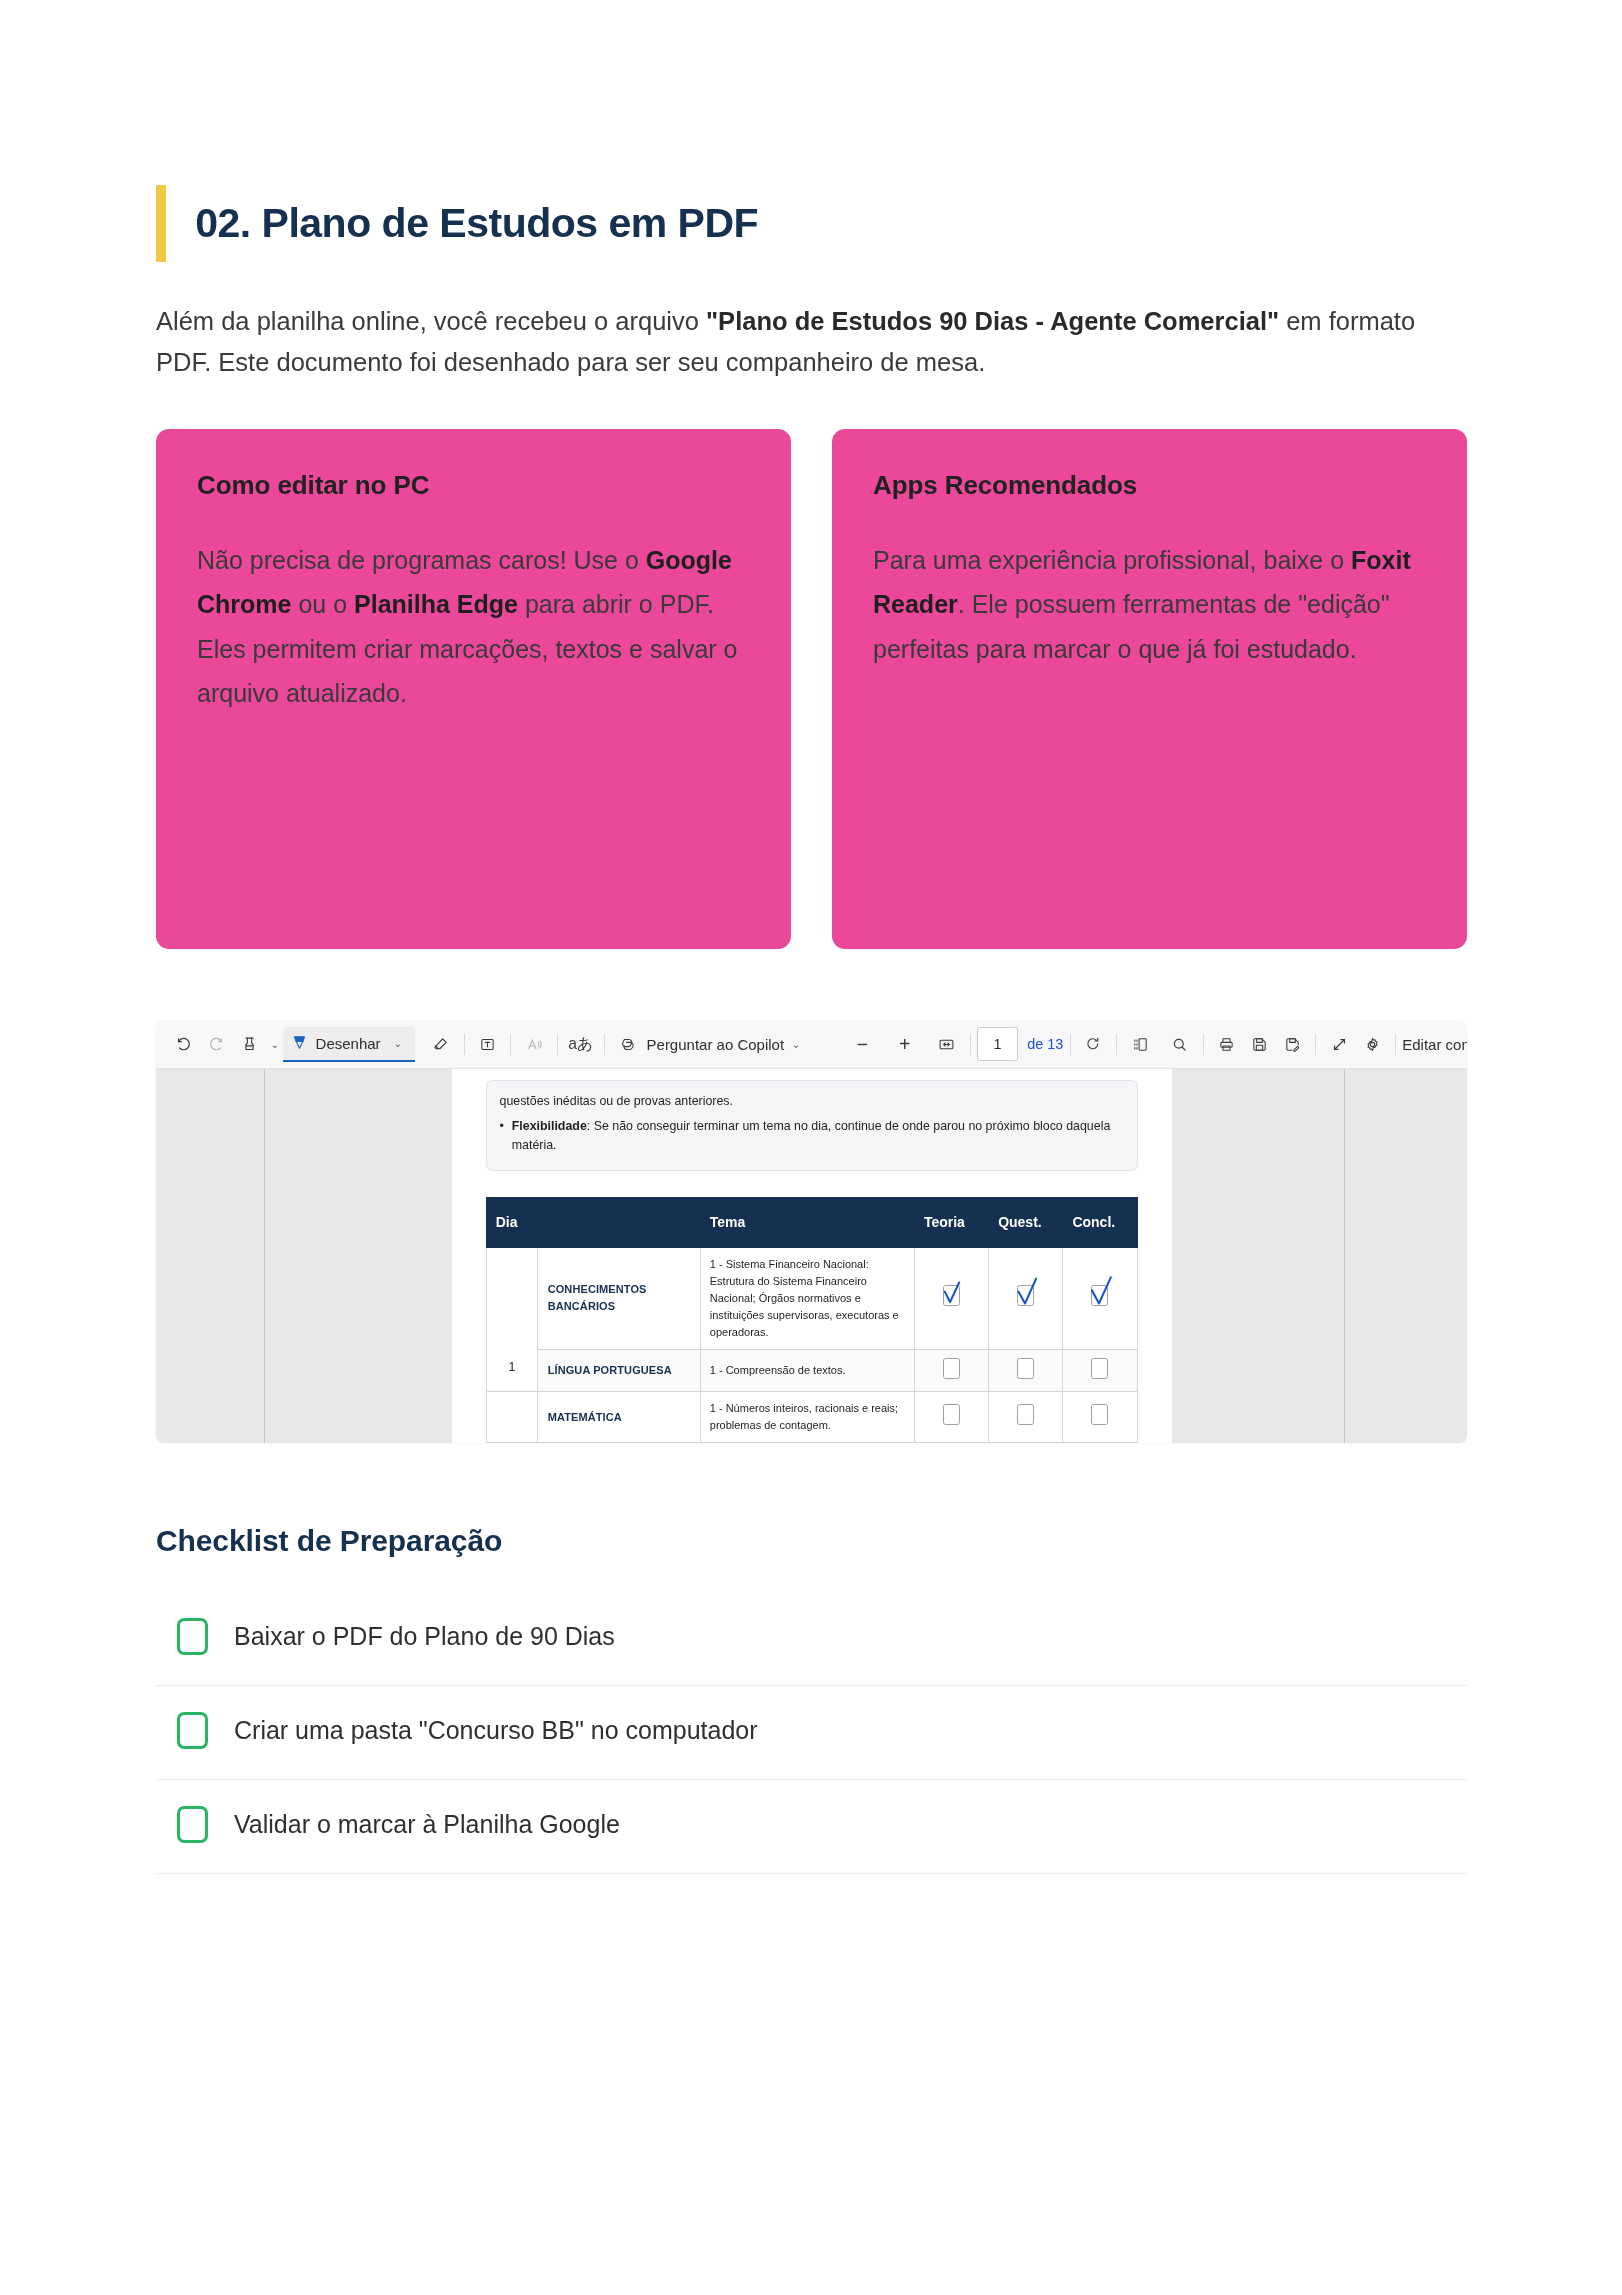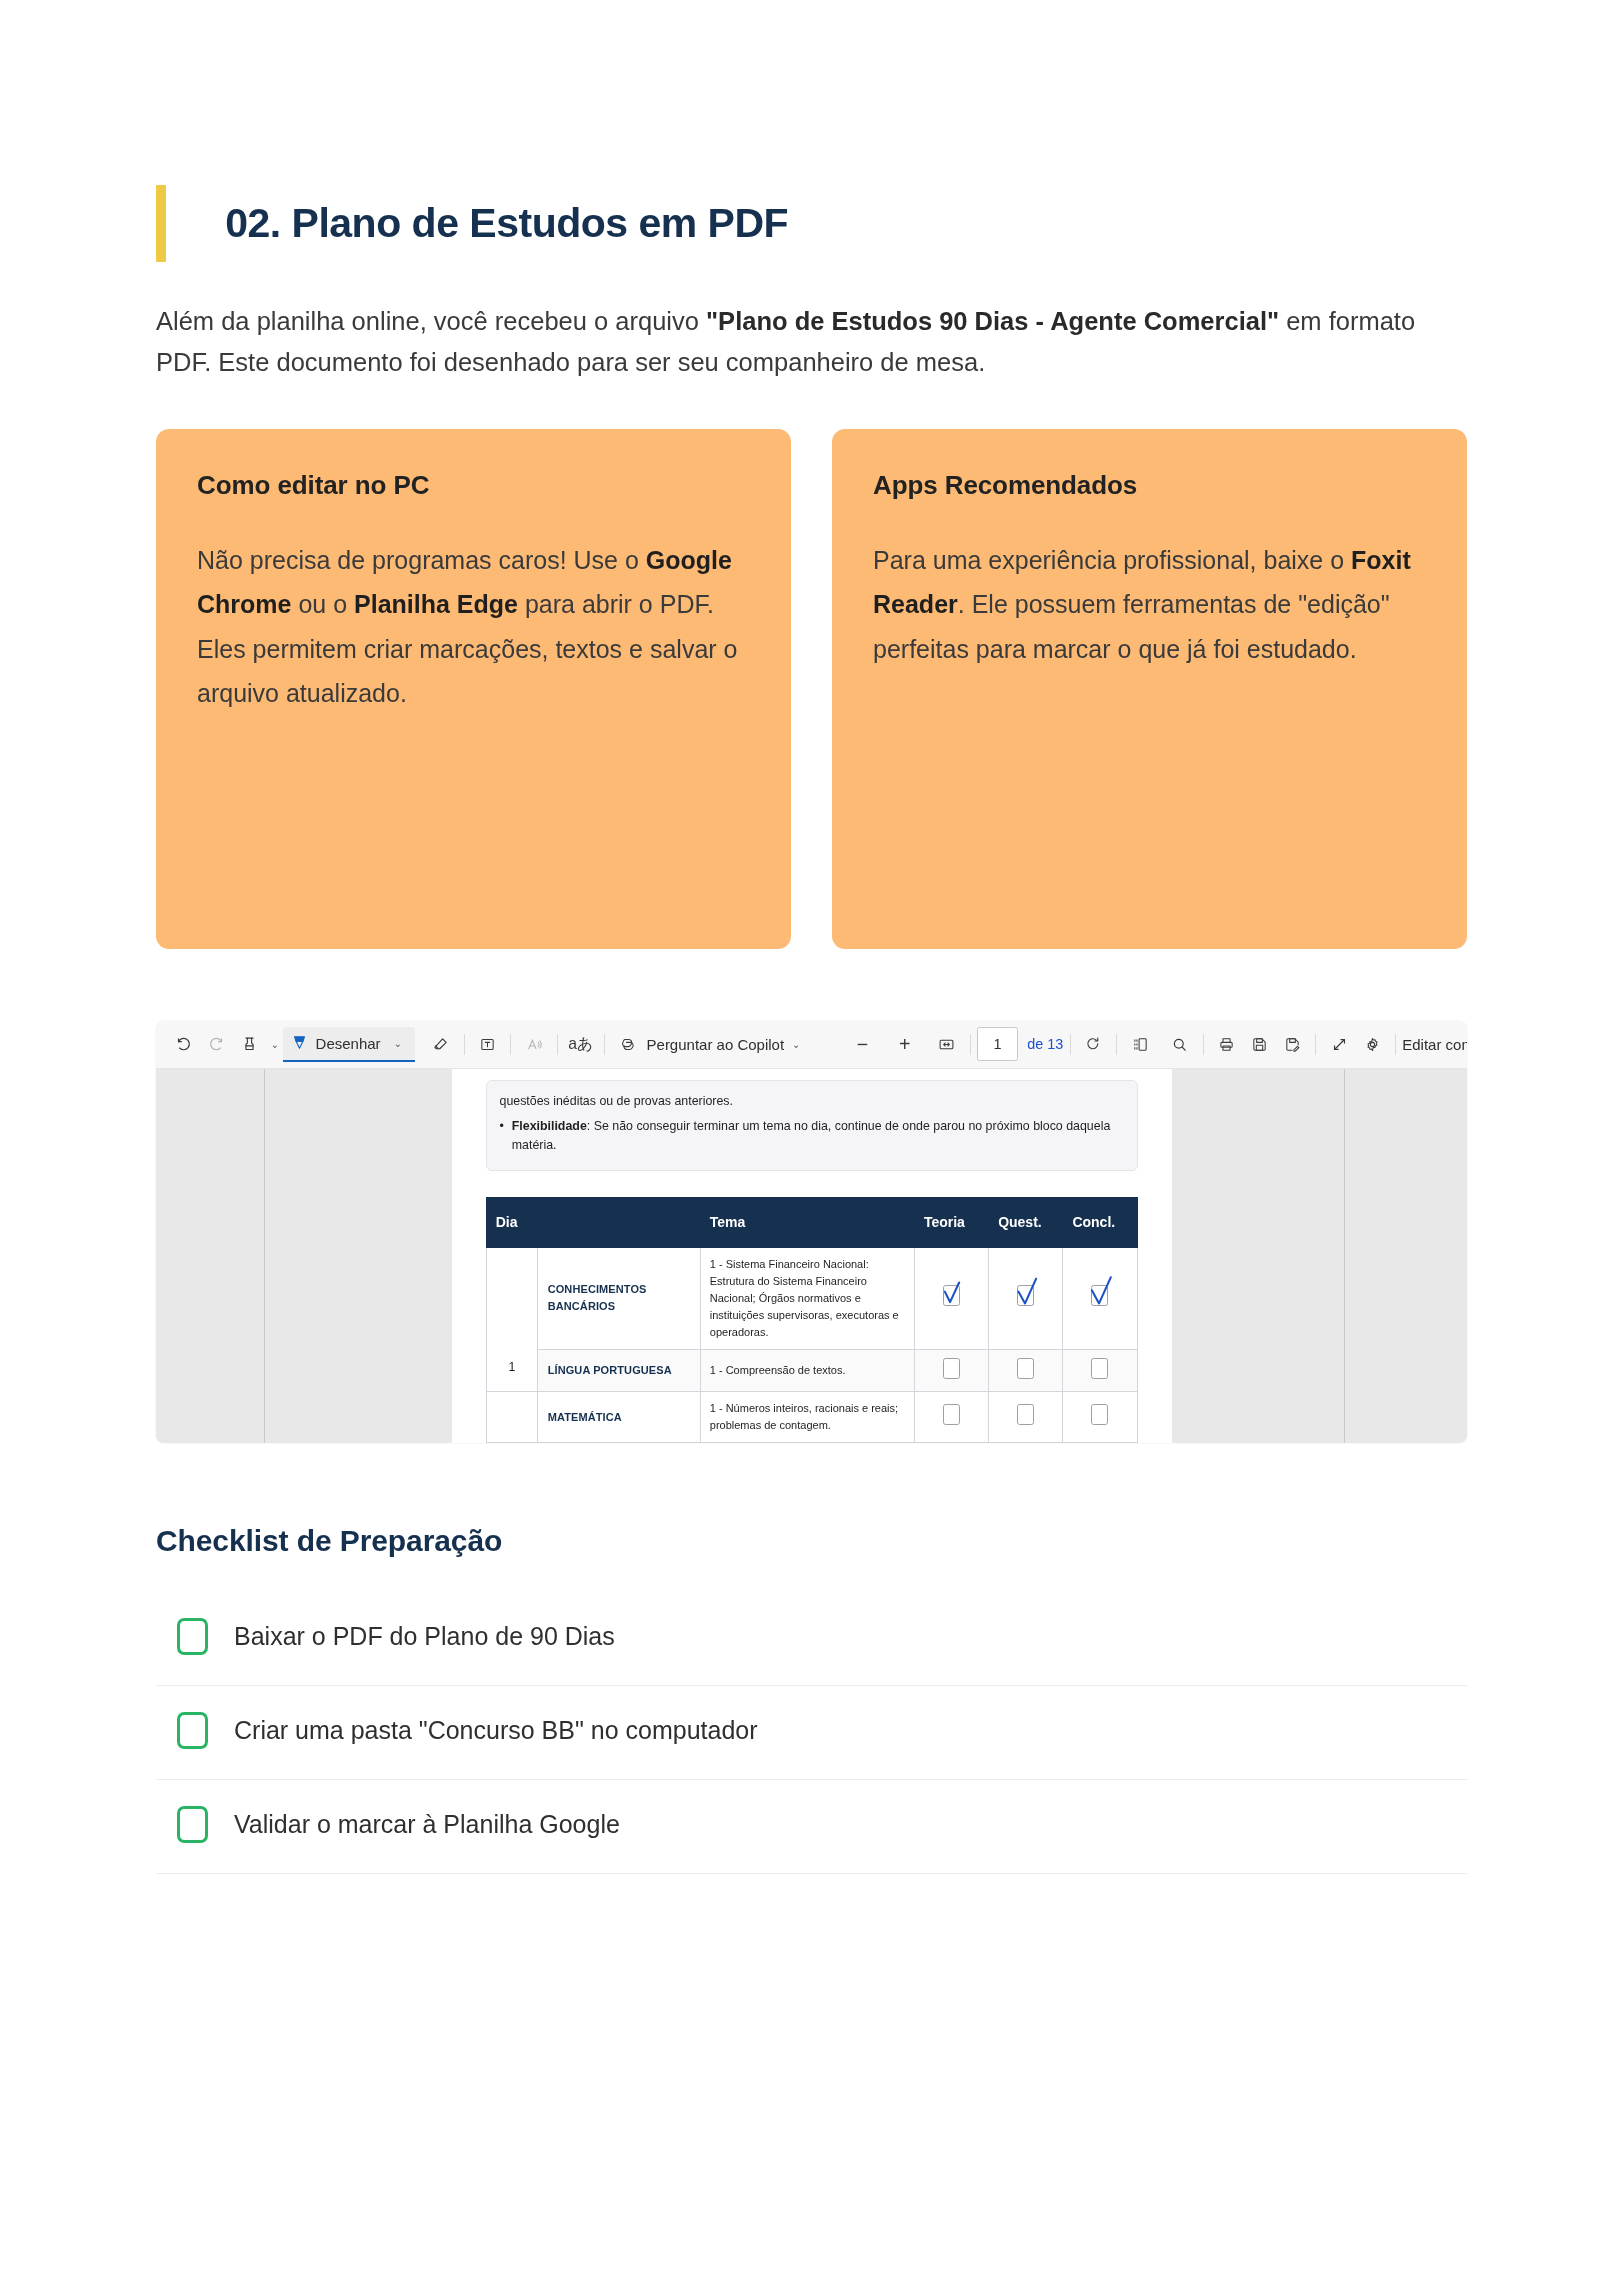--- a/index.html
+++ b/index.html
@@ -26,21 +26,20 @@
     top: 0;
     width: 1311px;
   }
 
   
   .section-title-wrap {
     display: flex;
     align-items: stretch;
     margin-top: 185px;
     height: 77px;
-    gap: 30px;
   }
   .title-accent-bar {
     width: 9.8px;
     background: #EFC944;
     border-radius: 1.3px;
     flex: 0 0 9.8px;
   }
   .section-title {
     font-size: 41px;
     font-weight: 700;
@@ -62,21 +61,21 @@
   .intro-paragraph b { font-weight: 700; color: #2A2A2A; }
 
   
   .cards-row {
     display: flex;
     gap: 41px;
     margin-top: 45px;
   }
   .info-card {
     flex: 1 1 0;
-    background: #fdba74;
+    background: #ec4899;
     border-radius: 13px;
     padding: 41px 39px 41px 41px;
     min-height: 520px;
   }
   .card-title {
     font-size: 26px;
     font-weight: 700;
     color: #222222;
     letter-spacing: -0.1px;
   }

